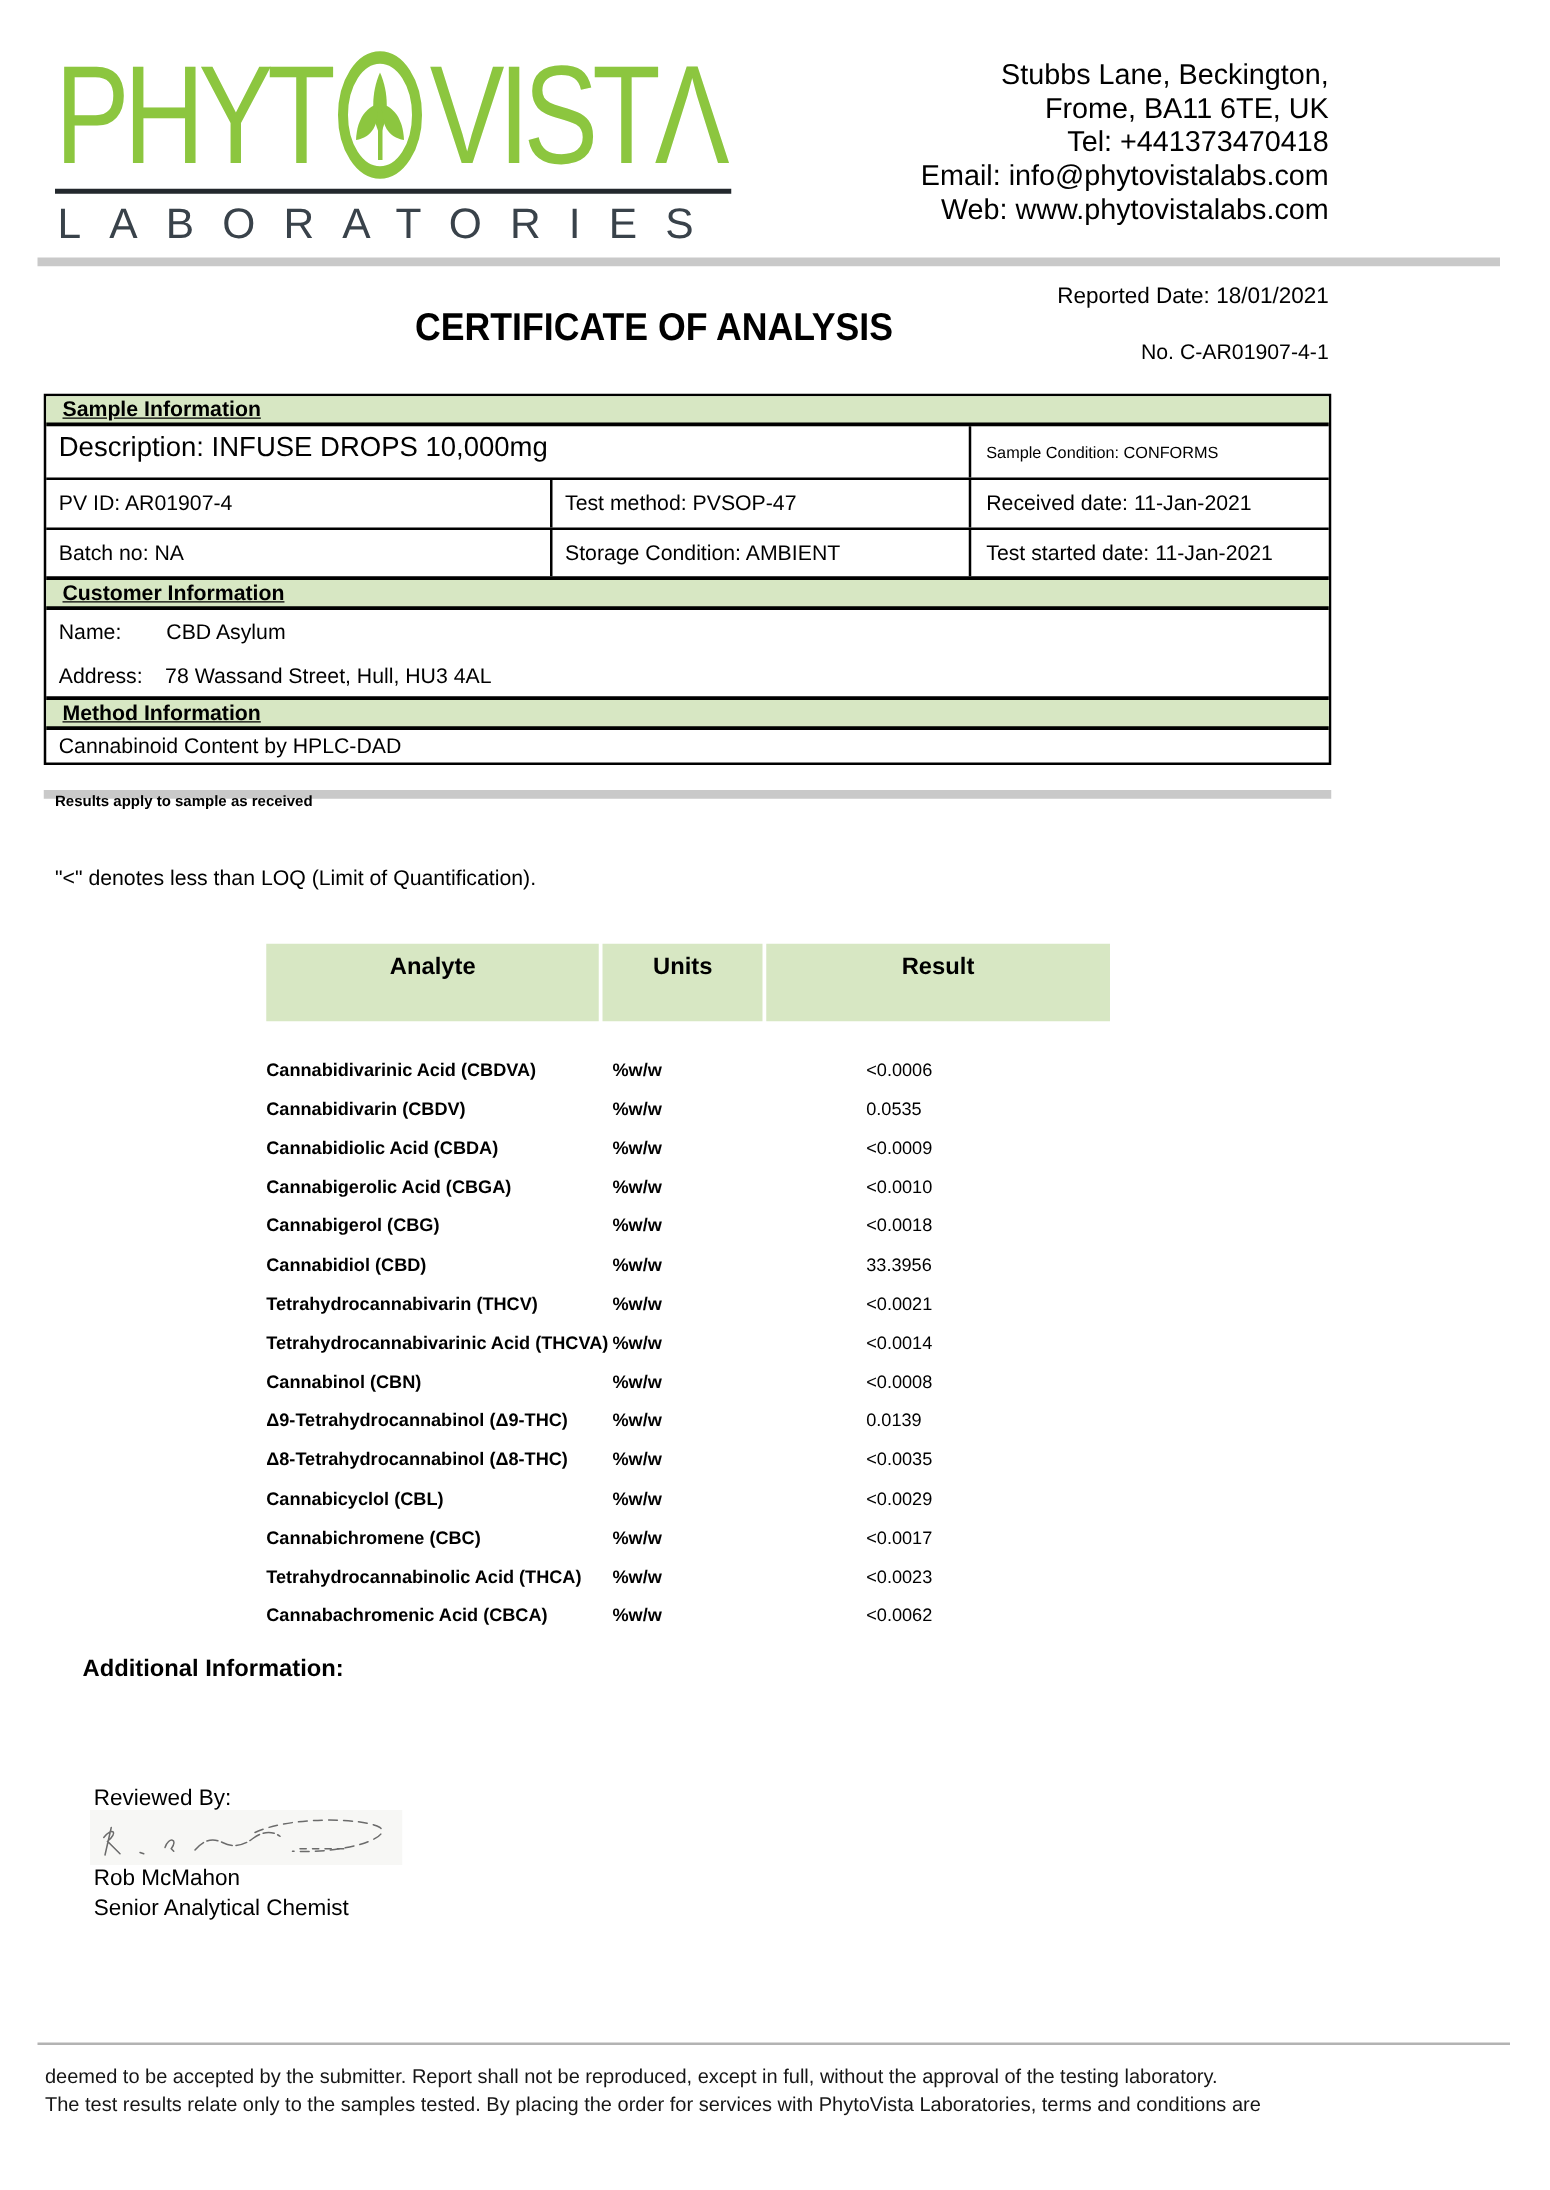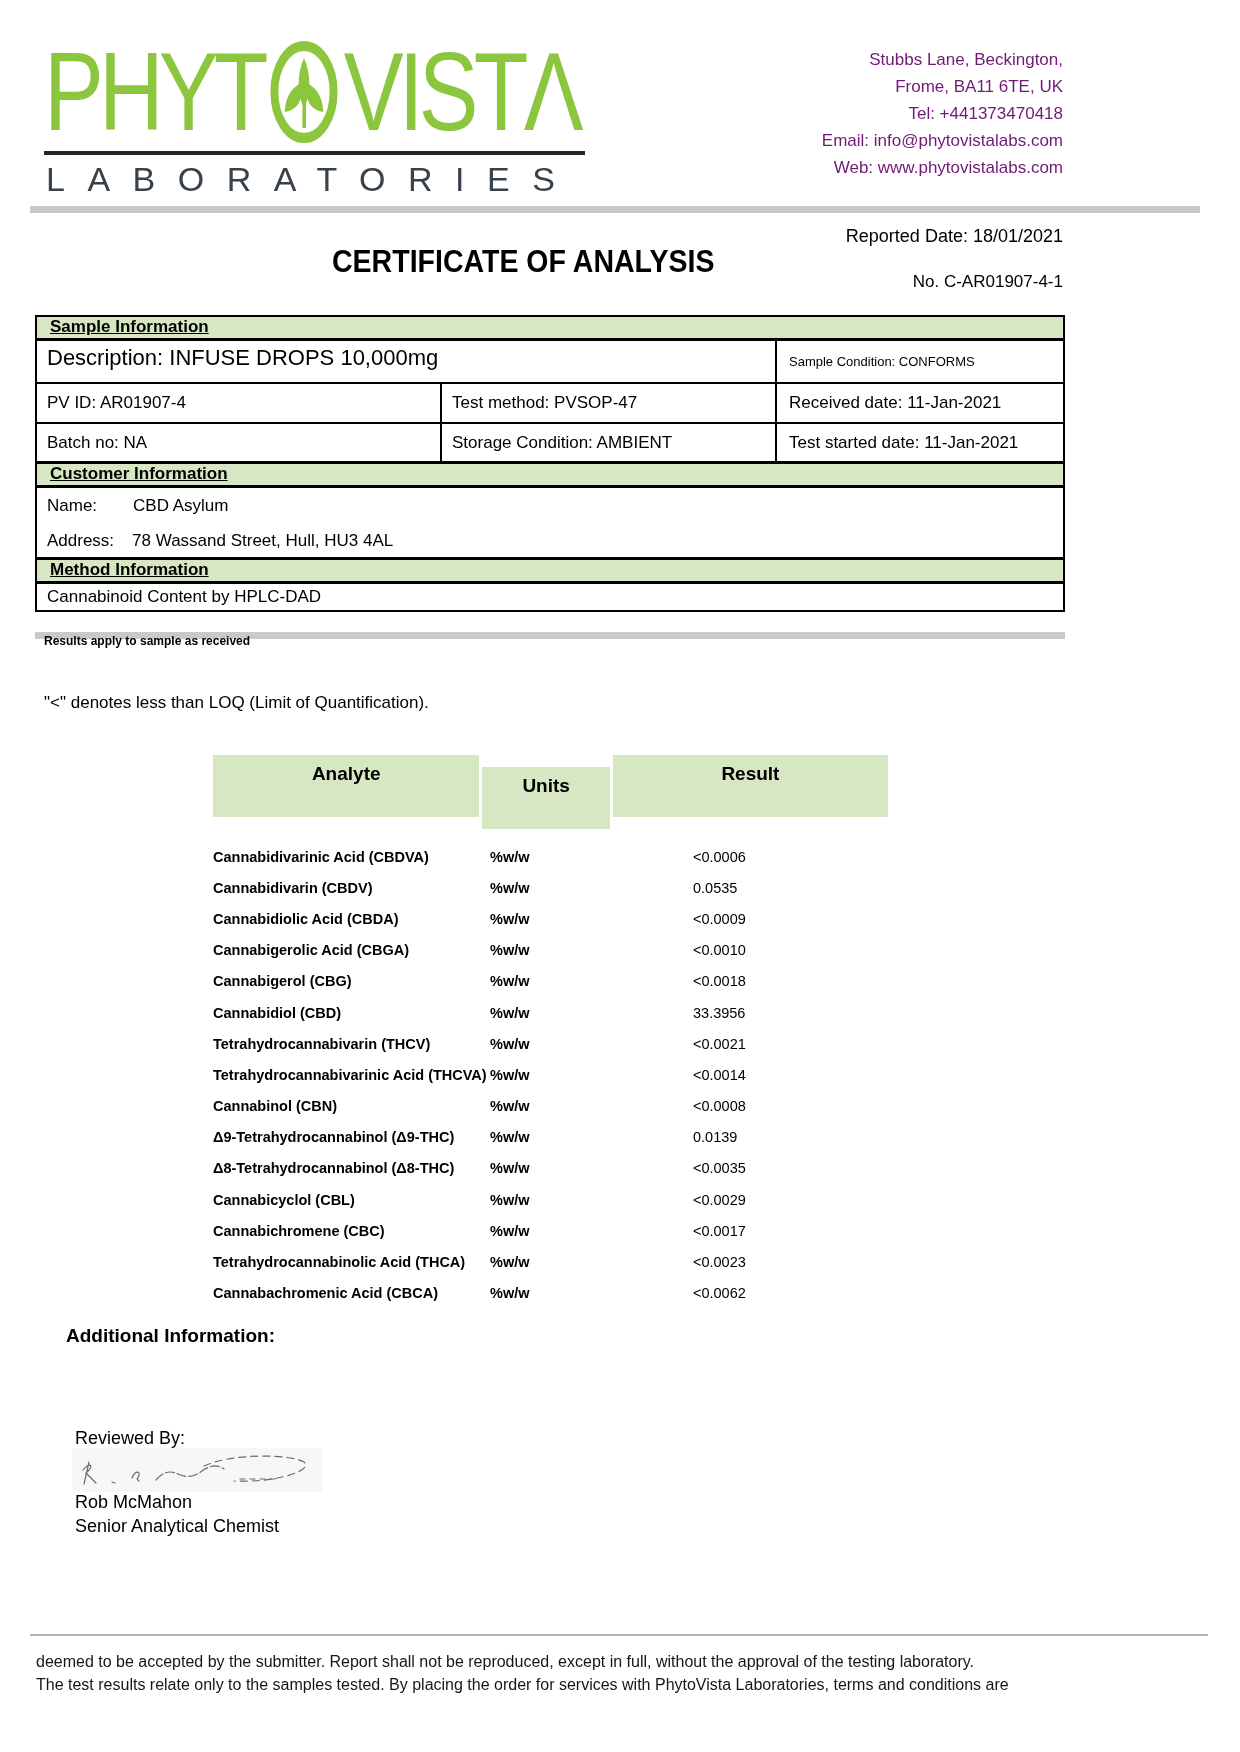--- a/index.html
+++ b/index.html
@@ -8,35 +8,35 @@
 
   
   .logo-row { position:absolute; left:44px; top:36px; display:flex; align-items:center;
               font-size:112px; line-height:1; letter-spacing:-6px; color:#8CC63F;
               transform:scaleX(0.80); transform-origin:left top; white-space:nowrap; font-weight:400; }
   .leaf-o { width:96px; height:104px; margin:0 2px; }
   .logo-underline { position:absolute; left:44px; top:151px; width:541px; height:4px; background:#23282d; }
   .logo-sub { position:absolute; left:46px; top:160px; font-size:34px; letter-spacing:22.5px;
               color:#39424A; white-space:nowrap; }
 
-  .contact { position:absolute; top:46px; right:177px; text-align:right; font-size:17px; line-height:27px; color:#701a75; }
+  .contact { position:absolute; top:46px; right:177px; text-align:right; font-size:23px; line-height:27px; color:#000000; }
 
   .gray-bar { position:absolute; background:#C9C9C9; }
   .bar-top { left:30px; top:206px; width:1170px; height:7px; }
   .bar-mid { left:35px; top:632px; width:1030px; height:7px; }
 
   .reported-date { position:absolute; right:177px; top:226px; font-size:18px; }
   .report-no { position:absolute; right:177px; top:256px; font-size:17px;margin-top:16px; }
   .coa-title { position:absolute; left:332px; top:244px; font-size:31px; font-weight:700;
                letter-spacing:0; transform:scaleX(0.92); transform-origin:left top; white-space:nowrap; }
 
   
   .info-table { position:absolute; left:35px; top:315px; width:1030px; border:2px solid #000; background:#fff; }
   .sec-head { background:#D7E7C3; border-bottom:3px solid #000; height:24px;
-              font-size:17px; font-weight:700; padding-left:13px; display:flex; }
+              font-size:17px; font-weight:700; padding-left:13px; display:flex; align-items:center; }
   .sec-head span { text-decoration:underline; }
   .si-row1 { display:flex; height:43px; border-bottom:2px solid #000; }
   .si-desc { width:740px; border-right:2px solid #000; padding:4px 0 0 10px; font-size:22px; }
   .si-cond { flex:1; display:flex; align-items:center; padding-left:12px; font-size:13px; }
   .si-row { display:flex; height:40px; }
   .si-row.b { border-bottom:2px solid #000; }
   .si-c1 { width:405px; border-right:2px solid #000; display:flex; align-items:center; padding-left:10px; font-size:17px; }
   .si-c2 { width:335px; border-right:2px solid #000; display:flex; align-items:center; padding-left:10px; font-size:17px; }
   .si-c3 { flex:1; display:flex; align-items:center; padding-left:12px; font-size:17px; }
   .row3-sep { border-bottom:3px solid #000; }
@@ -48,21 +48,21 @@
 
   
   .note-italic { position:absolute; left:44px; top:634px; font-size:12px; font-weight:700; }
   .note-loq { position:absolute; left:44px; top:693px; font-size:17px; }
 
   
   .res-head { position:absolute; left:213px; top:755px; width:675px; display:flex; }
   .res-h-cell { background:#D7E7C3; height:62px; font-size:19px; font-weight:700;
                 text-align:center; padding-top:8px; }
   .rh-analyte { width:276px; }
-  .rh-units { width:132px; margin-left:3px;margin-top:12px; }
+  .rh-units { width:132px; margin-left:3px; }
   .rh-result { width:285px; margin-left:3px; }
   .res-rows { position:absolute; left:213px; top:841px; width:675px; }
   .result-row { display:flex; align-items:center; height:31.2px; }
   .cell { display:block; }
   .cell.analyte { width:277px; font-size:14.5px; font-weight:700; }
   .cell.units { width:188px; font-size:14.5px; font-weight:700; }
   .cell.result { flex:1; font-size:14.5px; padding-left:15px; }
 
   
   .addl-info { position:absolute; left:66px; top:1325px; font-size:19px; font-weight:700; }

